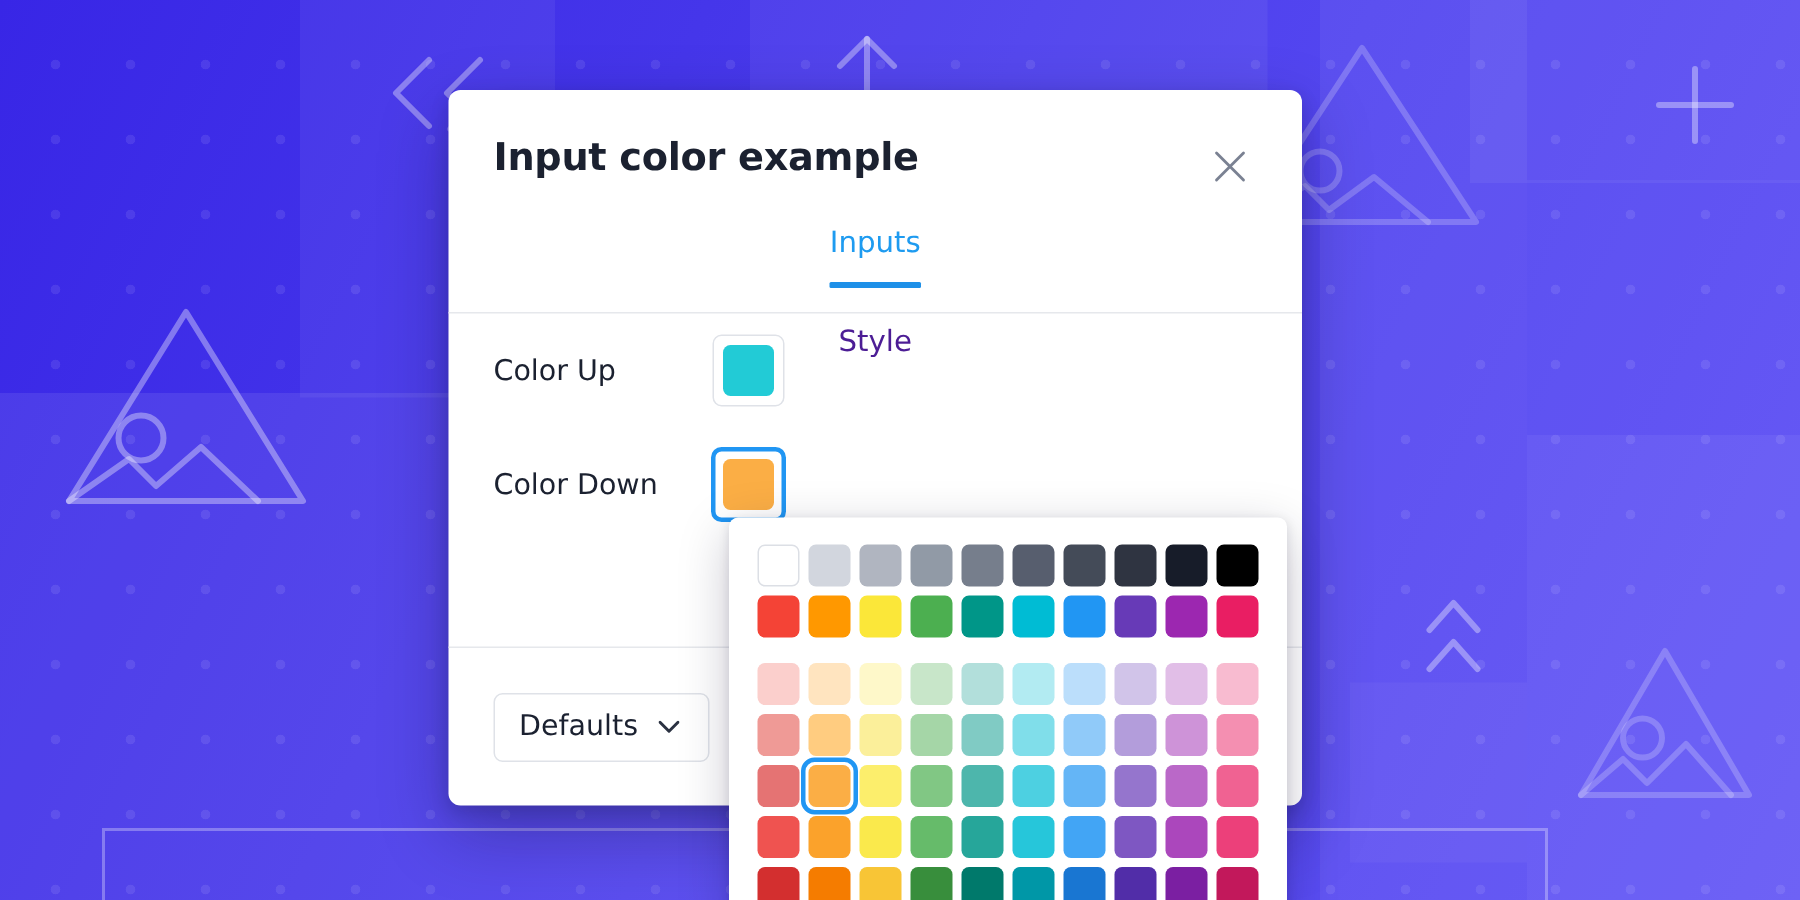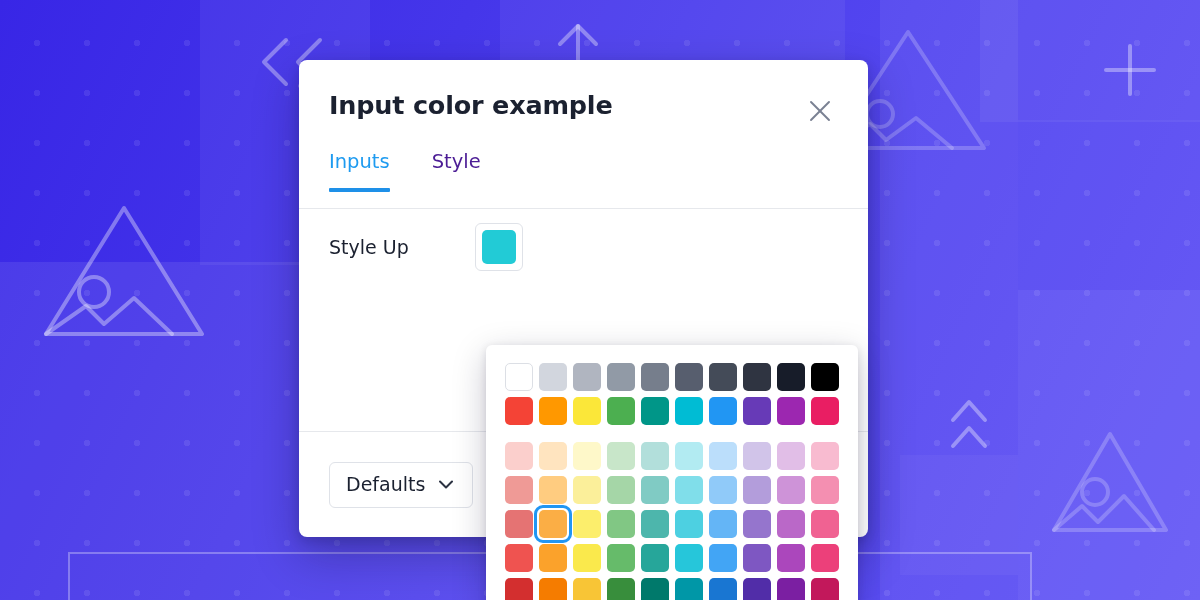--- a/index.html
+++ b/index.html
@@ -53,21 +53,21 @@
   .close-btn{
     position:absolute;right:28px;top:31px;width:40px;height:40px;
     display:flex;align-items:center;justify-content:center;cursor:pointer;
   }
   .close-btn svg{display:block;}
   .close-btn line{stroke:#7a8192;stroke-width:1.9;stroke-linecap:round;}
 
   
   .tabs{
     position:relative;height:57px;padding:0 30px;
-    display:flex;align-items:flex-start;gap:42px;
+    display:flex;align-items:center;gap:26px;flex-direction:column;
   }
   .tab{
     position:relative;font-size:19.5px;color:#4c1d95;cursor:pointer;
     padding-bottom:20px;line-height:1;white-space:nowrap;
   }
   .tab.active{color:#1e9bf0;}
   .tab.active::after{
     content:"";position:absolute;left:0;right:0;bottom:0;height:4px;
     background:#1e90e8;border-radius:1px;
   }
@@ -213,26 +213,32 @@
       </div>
       <div class="tab">
         <span>Style</span>
       </div>
       <div class="tabs-rule"></div>
     </div>
 
     <div class="modal-body">
 
       <div class="field-row">
-        <div class="field-label">Style Up</div>
+        <div class="field-label">Color Up</div>
         <div class="swatch-btn">
           <div class="swatch-chip" id="chip-up" style="background: rgb(34, 203, 214);"></div>
         </div>
       </div>
 
+      <div class="field-row">
+        <div class="field-label">Color Down</div>
+        <div class="swatch-btn focused">
+          <div class="swatch-chip" id="chip-down" style="background: rgb(251, 174, 69);"></div>
+        </div>
+      </div>
 
     </div>
 
     <div class="modal-footer">
       <div class="select">
         <span class="select-label">Defaults</span>
         <svg class="chev" viewBox="0 0 14 9">
           <polyline points="1,1.5 7,7.5 13,1.5"></polyline>
         </svg>
       </div>

